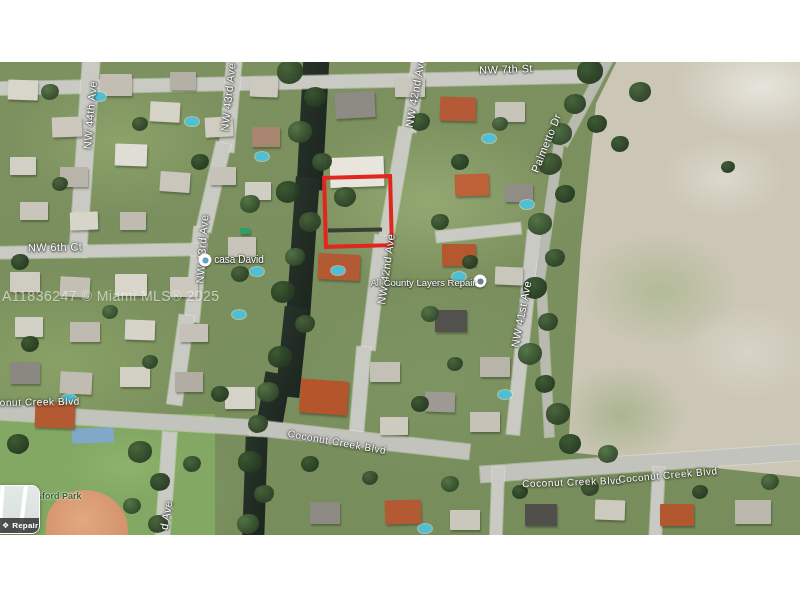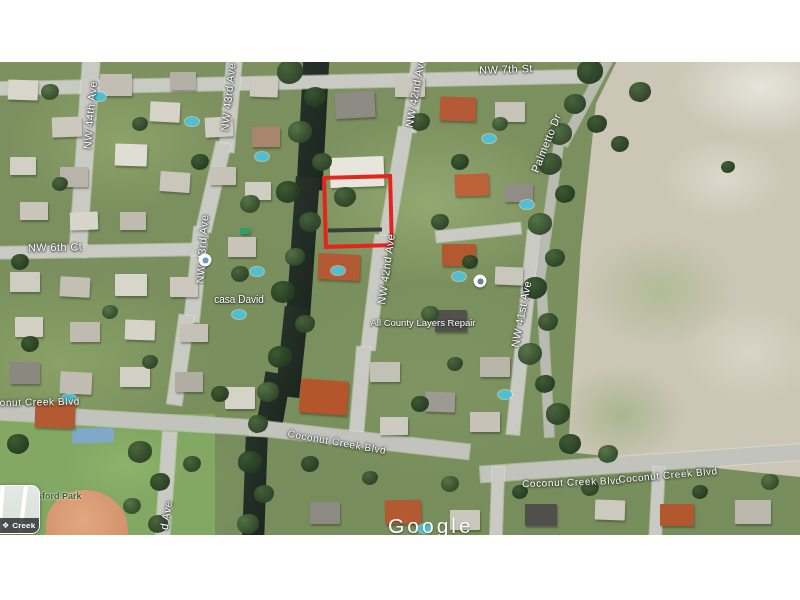--- a/index.html
+++ b/index.html
@@ -47,21 +47,21 @@
         transform:translate(-50%,-50%) rotate(var(--r,0deg));
         text-shadow:0 0 2px rgba(45,50,45,.95),0 0 3px rgba(45,50,45,.8),0 1px 2px rgba(40,45,40,.7);}
   .slabel{font-size:11px;letter-spacing:.4px;}
   .blabel{font-size:10px;letter-spacing:.6px;}
   .poi{position:absolute;z-index:52;width:13px;height:13px;border-radius:50%;background:#fff;
         box-shadow:0 1px 2px rgba(0,0,0,.45);transform:translate(-50%,-50%);}
   .poi i{position:absolute;left:50%;top:50%;width:6px;height:6px;border-radius:50%;
         transform:translate(-50%,-50%);}
   .poilabel{position:absolute;z-index:52;color:#fff;font-size:10px;white-space:nowrap;
         transform:translate(-50%,-50%);
-        text-shadow:0 0 2px rgba(45,50,45,.95),0 0 3px rgba(45,50,45,.85),0 1px 1px rgba(40,45,40,.8);margin-top:40px;}
+        text-shadow:0 0 2px rgba(45,50,45,.95),0 0 3px rgba(45,50,45,.85),0 1px 1px rgba(40,45,40,.8);}
   .parklabel{position:absolute;left:37px;top:429px;z-index:51;font-size:9px;font-weight:bold;
         color:#3f5e3a;white-space:nowrap;
         text-shadow:0 0 2px rgba(235,243,225,.95),0 0 2px rgba(235,243,225,.9);}
   .watermark{position:absolute;left:2px;top:226px;z-index:55;font-size:14px;letter-spacing:.5px;
         color:rgba(255,255,255,.58);white-space:nowrap;text-shadow:0 1px 1px rgba(0,0,0,.12);}
   .google{position:absolute;left:388px;top:452px;z-index:60;color:#fff;font-size:21px;
         font-weight:500;letter-spacing:3px;text-shadow:0 1px 2px rgba(0,0,0,.45);}
   
   .layers{position:absolute;left:-26px;top:423px;width:64px;height:47px;z-index:60;
         border:1.5px solid #fff;border-radius:8px;overflow:hidden;background:#dde4e0;
@@ -275,28 +275,28 @@
         <i style="background:#64a0c8;"></i>
       </div>
     <div class="poilabel" style="left:239px;top:197px;">casa David</div>
     <div class="poi" style="left:480px;top:219px;">
         <i style="background:#6b7f8e;"></i>
       </div>
     <div class="poilabel" style="left:423px;top:220px;font-size:9.5px;">All County Layers Repair</div>
 
     <div class="parklabel">sford Park</div>
 
-
-    <div class="google">Google</div>
+    <div class="watermark">A11836247 © Miami MLS® 2025</div>
+
 
     <div class="layers">
       <div class="mini">
 
         <div class="r1"></div>
           <div class="r2"></div>
       </div>
       <div class="bar">
         <span class="ic">❖</span>
-        <span class="tx">Creek</span>
+        <span class="tx">Repair</span>
       </div>
     </div>
   </div>
 </div>
 
 </body></html>

